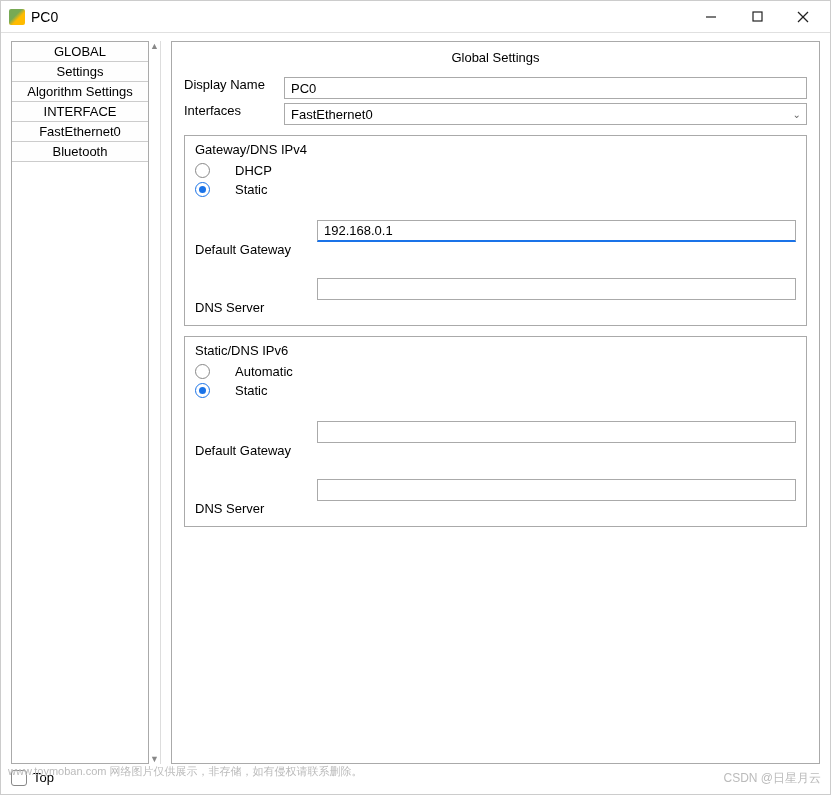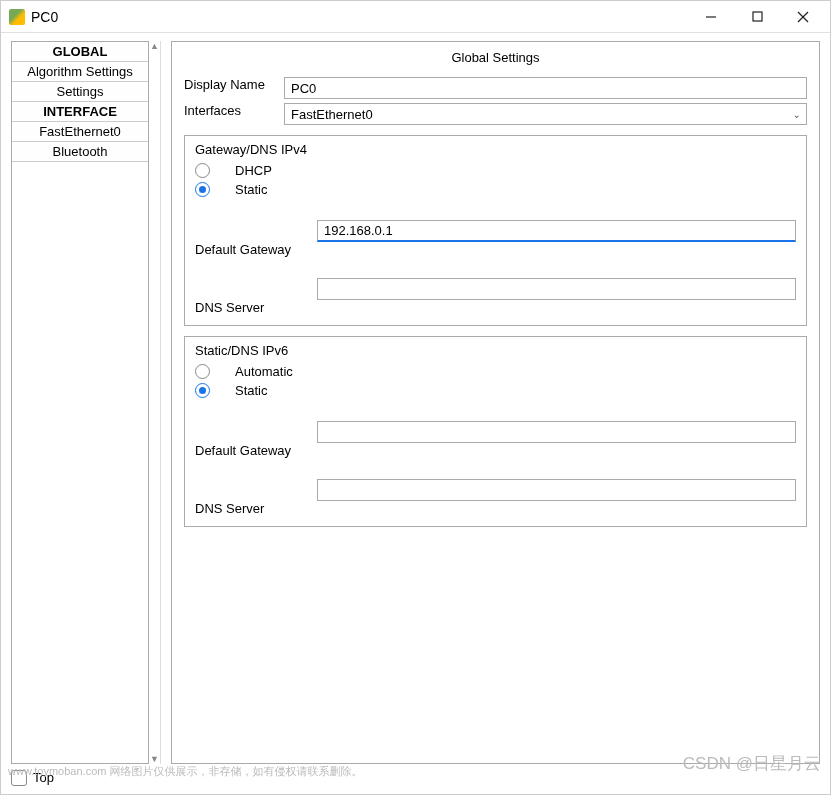--- a/index.html
+++ b/index.html
@@ -79,21 +79,21 @@
       display: flex;
       flex-direction: column;
       justify-content: space-between;
       align-items: center;
       font-size: 9px;
       color: #888;
       border-right: 1px solid #ddd;
     }
     .sidebar-wrap { display: flex; flex: 1; }
     .side-header {
-      font-weight: bold;
+      font-weight: normal;
       text-align: center;
       padding: 2px 4px;
       border-bottom: 1px solid #ccc;
       background: #fefefe;
     }
     .side-item {
       text-align: center;
       padding: 2px 4px;
       border-bottom: 1px solid #ccc;
       background: #fefefe;
@@ -203,22 +203,22 @@
     }
     .watermark-left {
       position: absolute;
       bottom: 16px; left: 8px;
       font-size: 11px;
       color: #bbb;
       pointer-events: none;
     }
     .watermark-right {
       position: absolute;
-      bottom: 20px; right: 10px;
-      font-size: 17px;
+      bottom: 8px; right: 10px;
+      font-size: 12px;
       color: #bbb;
       pointer-events: none;
     }
   </style>
 </head>
 <body>
 
 <div class="titlebar">
   <div class="titlebar-icon"></div>
   <div class="titlebar-title">PC0</div>
@@ -240,22 +240,22 @@
   </div>
 </div>
 
 <div class="window-body">
 
   <div class="content-row">
     <div class="sidebar">
       <div class="sidebar-wrap">
         <div class="sidebar-list">
           <div class="side-header">GLOBAL</div>
+          <div class="side-item">Settings</div>
           <div class="side-item">Algorithm Settings</div>
-          <div class="side-item">Settings</div>
           <div class="side-header">INTERFACE</div>
           <div class="side-item">FastEthernet0</div>
           <div class="side-item">Bluetooth</div>
         </div>
         <div class="sidebar-scroll">
           <span>▲</span>
           <span>▼</span>
         </div>
       </div>
     </div>

